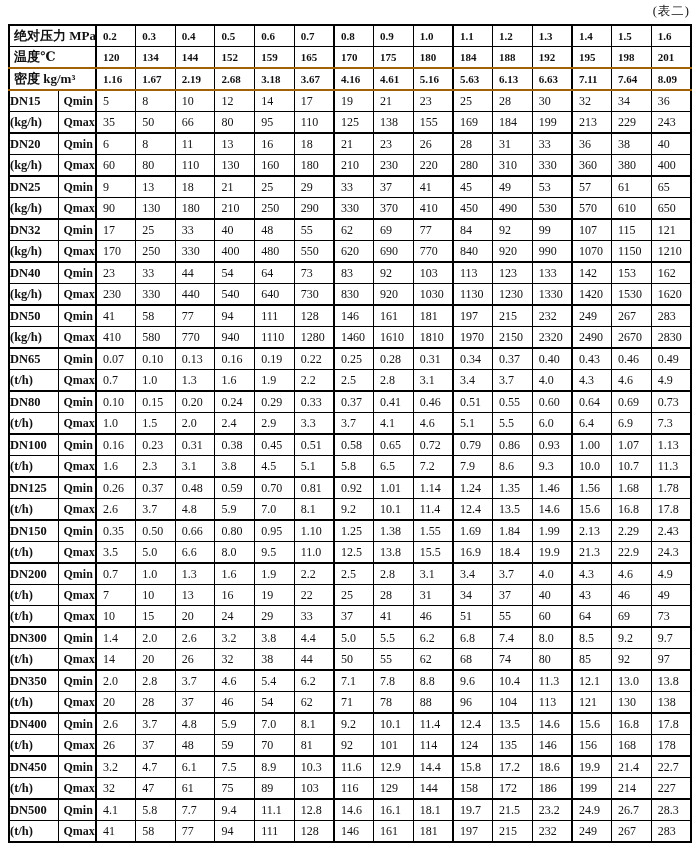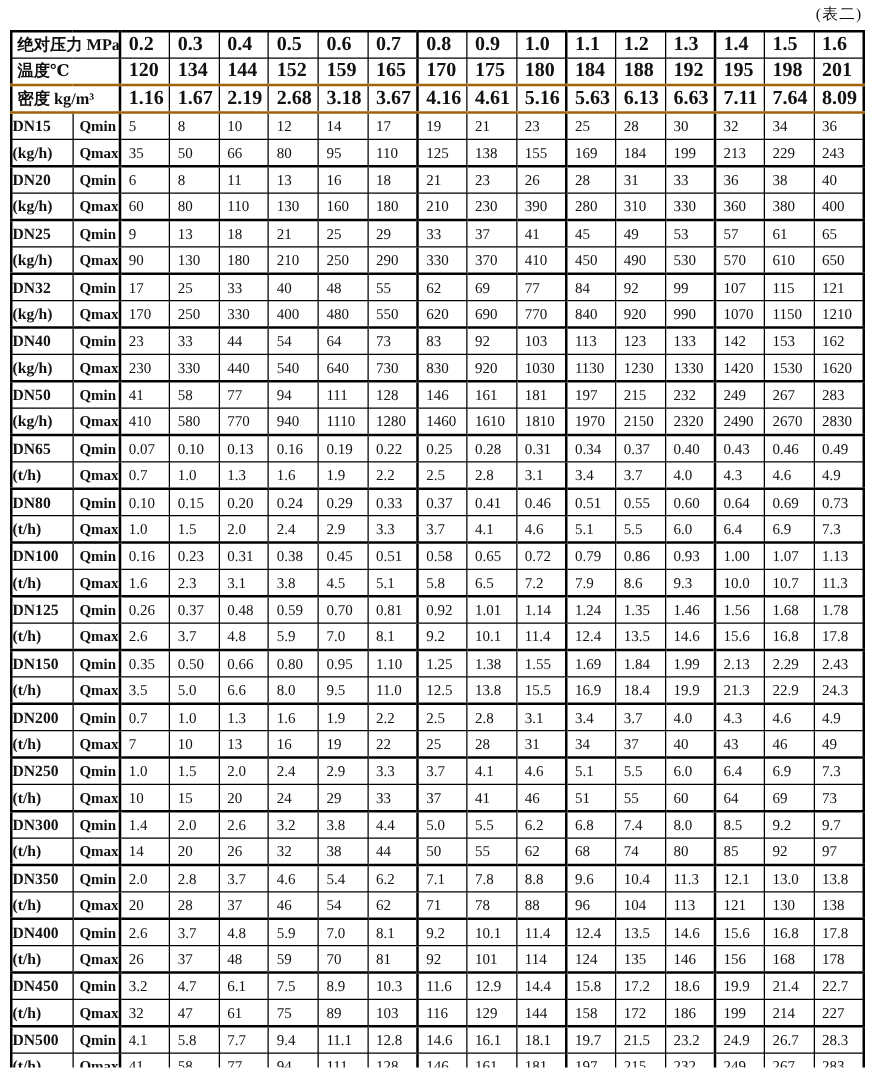--- a/index.html
+++ b/index.html
@@ -30,21 +30,21 @@
   td {
     border: 1px solid #000;
     font-size: 12px;
     height: 20px;
     line-height: 20px;
     padding: 0 0 0 6px;
     text-align: left;
     white-space: nowrap;
     overflow: hidden;
   }
-  tr.hdr td { font-weight: bold; font-size: 16px; }
+  tr.hdr td { font-weight: bold; font-size: 11px; }
   tr.hdr td.lbl { font-size: 13px; padding-left: 4px; }
   tr.bthick td { border-bottom: 2px solid #a16207; }
   tr.grp td { border-top: 2px solid #000; }
   td.dn, td.unit { font-weight: bold; font-size: 12.5px; padding-left: 0; }
   td.q { font-size: 12px; padding-left: 5px; font-weight: bold; }
   td.vthick { border-left: 2px solid #000; }
 </style>
 </head>
 <body>
 
@@ -171,21 +171,21 @@
         <td class="unit">(kg/h)</td>
         <td class="q">Qmax</td>
         <td class="val vthick">60</td>
         <td class="val">80</td>
         <td class="val">110</td>
         <td class="val">130</td>
         <td class="val">160</td>
         <td class="val">180</td>
         <td class="val vthick">210</td>
         <td class="val">230</td>
-        <td class="val">390</td>
+        <td class="val">220</td>
         <td class="val vthick">280</td>
         <td class="val">310</td>
         <td class="val">330</td>
         <td class="val vthick">360</td>
         <td class="val">380</td>
         <td class="val">400</td>
       </tr>
       <tr class="grp">
         <td class="dn">DN25</td>
         <td class="q">Qmin</td>
@@ -559,39 +559,20 @@
         <td class="val vthick">25</td>
         <td class="val">28</td>
         <td class="val">31</td>
         <td class="val vthick">34</td>
         <td class="val">37</td>
         <td class="val">40</td>
         <td class="val vthick">43</td>
         <td class="val">46</td>
         <td class="val">49</td>
       </tr>
-      <tr class="grp">
-        <td class="dn">DN250</td>
-        <td class="q">Qmin</td>
-        <td class="val vthick">1.0</td>
-        <td class="val">1.5</td>
-        <td class="val">2.0</td>
-        <td class="val">2.4</td>
-        <td class="val">2.9</td>
-        <td class="val">3.3</td>
-        <td class="val vthick">3.7</td>
-        <td class="val">4.1</td>
-        <td class="val">4.6</td>
-        <td class="val vthick">5.1</td>
-        <td class="val">5.5</td>
-        <td class="val">6.0</td>
-        <td class="val vthick">6.4</td>
-        <td class="val">6.9</td>
-        <td class="val">7.3</td>
-      </tr>
       <tr>
         <td class="unit">(t/h)</td>
         <td class="q">Qmax</td>
         <td class="val vthick">10</td>
         <td class="val">15</td>
         <td class="val">20</td>
         <td class="val">24</td>
         <td class="val">29</td>
         <td class="val">33</td>
         <td class="val vthick">37</td>

